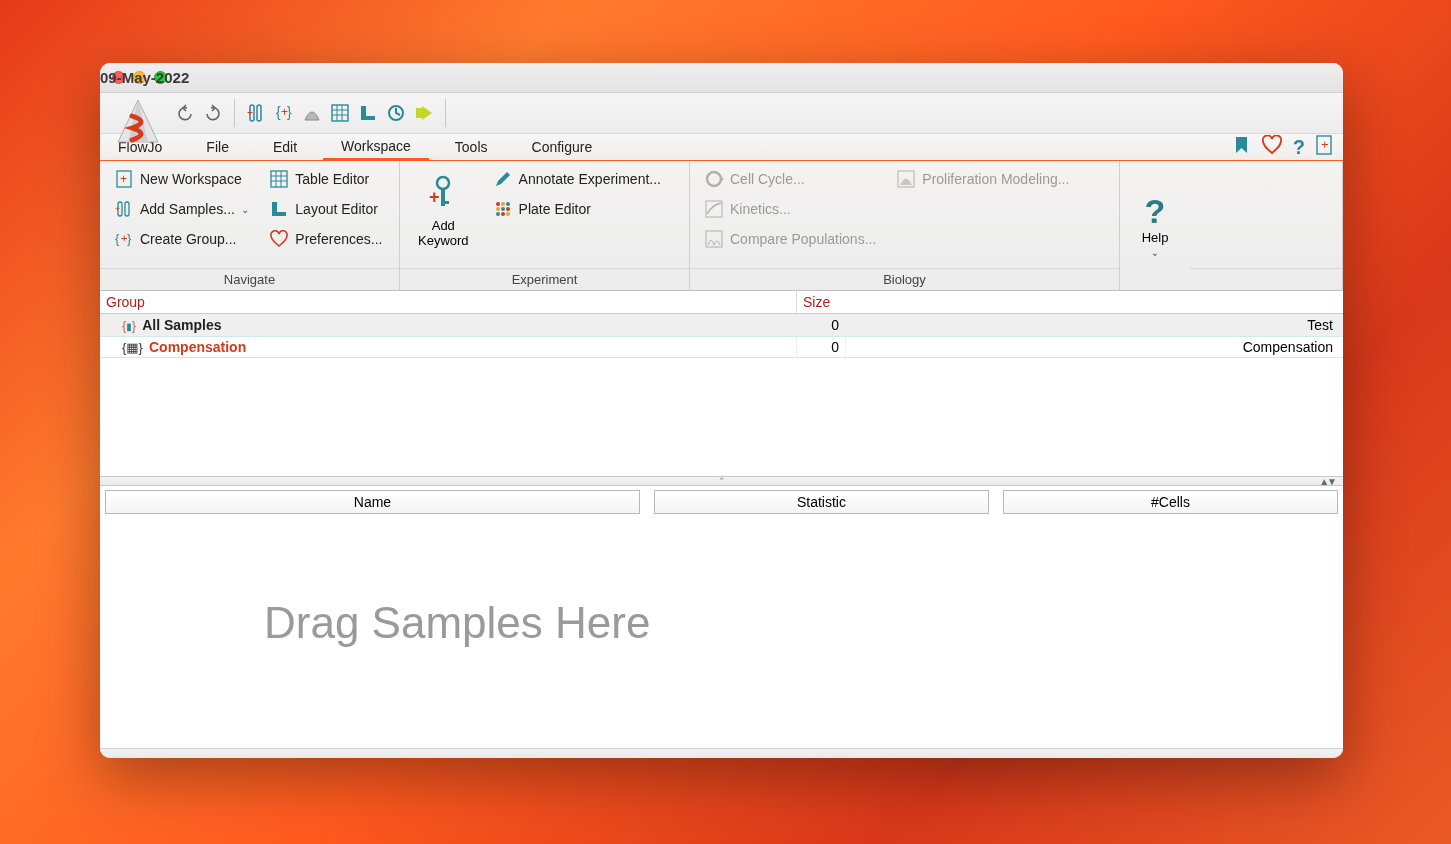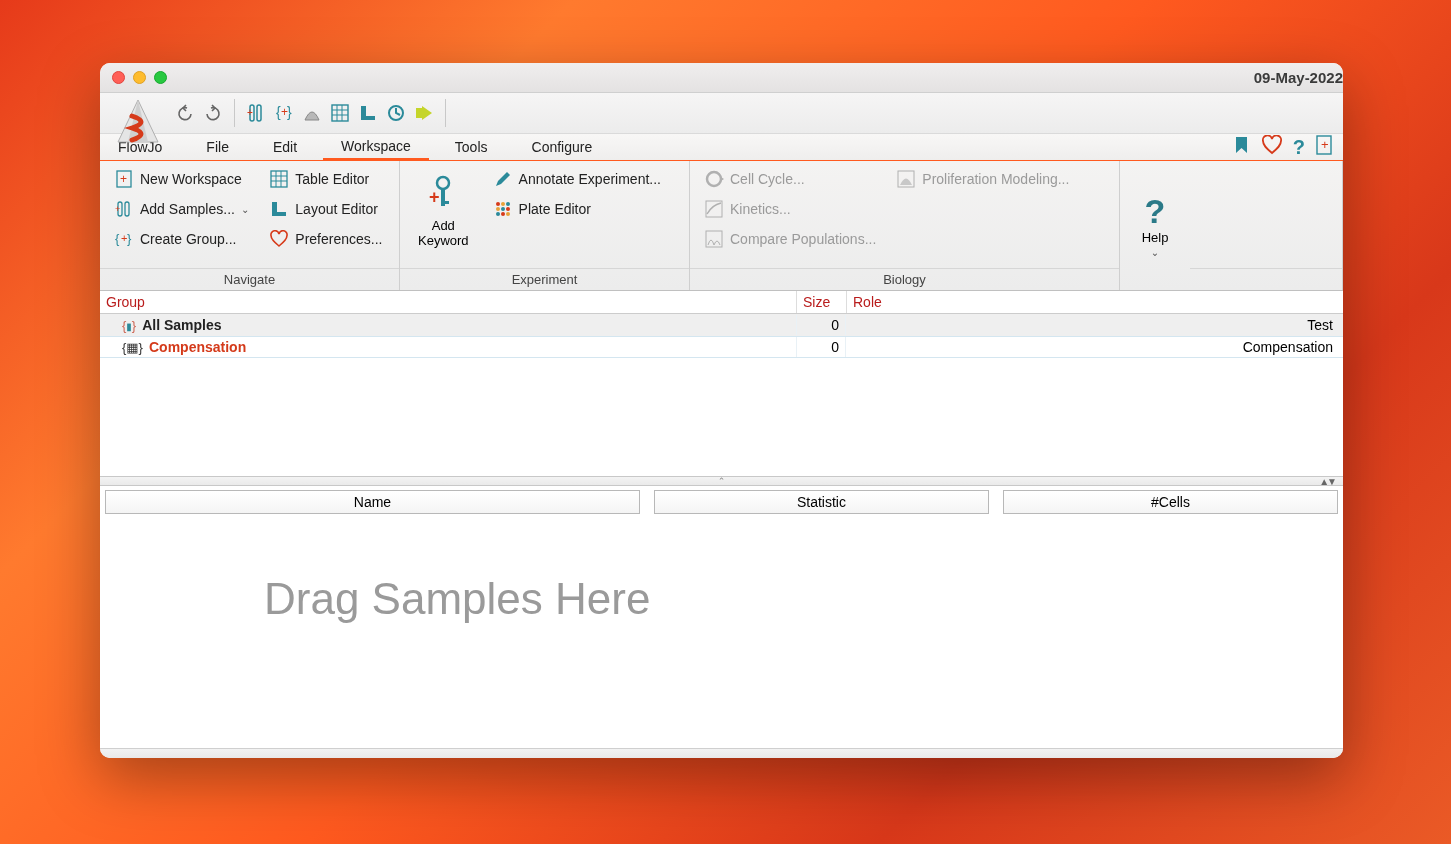--- a/index.html
+++ b/index.html
@@ -14,21 +14,21 @@
 }
 .titlebar {
   height: 30px; background: linear-gradient(#f0eeee, #e4e2e2);
   border-bottom: 1px solid #cfcfcf; display: flex; align-items: center; position: relative;
 }
 .traffic-lights { display: flex; gap: 8px; margin-left: 12px; }
 .tl { width: 13px; height: 13px; border-radius: 50%; }
 .tl.red { background: #ff5f57; border: 0.5px solid #e0443e; }
 .tl.yellow { background: #febc2e; border: 0.5px solid #dfa023; }
 .tl.green { background: #28c840; border: 0.5px solid #17a82e; }
-.title { position: absolute; left: 0; right: 0; text-align: right; font-weight: 700; font-size: 15px; color: #3b3b3b; }
+.title { position: absolute; left: 0; right: 0; text-align: left; font-weight: 700; font-size: 15px; color: #3b3b3b; }
 .toolbar-upper {
   height: 40px; background: linear-gradient(#f6f5f5, #ececec); display: flex; align-items: center; gap: 2px; padding: 2px 6px;
 }
 .logo {
   width: 56px; height: 56px; margin-top: 18px; margin-left: 4px; margin-right: 4px; position: relative; z-index: 5;
 }
 .iconbtn { width: 26px; height: 26px; display: inline-flex; align-items: center; justify-content: center; color: #555; cursor: pointer; border-radius: 3px; }
 .sep-v { width: 1px; height: 28px; background: #c8c8c8; margin: 0 6px; }
 .toolbar-upper svg { display: block; }
 .menubar {
@@ -74,21 +74,21 @@
 .comp-brackets { color: #333; font-size: 13px; }
 .all-brackets { color: #c65; font-size: 13px; }
 .group-row.comp { border-top: 1px solid #d4e6f0; border-bottom: 1px solid #d4e6f0; }
 .splitter { height: 10px; background: linear-gradient(#f3f3f3,#eaeaea); border-top: 1px solid #c8c8c8; border-bottom: 1px solid #c8c8c8; display: flex; align-items: center; justify-content: center; position: relative; }
 .splitter .grip { font-size: 9px; color: #888; }
 .splitter .arrows { position: absolute; right: 8px; font-size: 10px; color: #666; letter-spacing: -2px; }
 .samples-panel { flex: 1; background: #fff; display: flex; flex-direction: column; padding: 4px; }
 .sample-header { display: flex; gap: 12px; }
 .sh-col { flex: 1; border: 1px solid #b8b8b8; background: linear-gradient(#fff,#f4f4f4); text-align: center; font-size: 14px; padding: 3px 0; margin: 0 1px; }
 .drop-area { flex: 1; display: flex; align-items: flex-start; padding-top: 60px; padding-left: 160px; }
-.drop-text { font-size: 44px; color: #9a9a9a; }
+.drop-text { font-size: 44px; color: #9a9a9a; margin-top: 24px; }
 .bottom { height: 10px; background: linear-gradient(#f2f2f2,#e9e9e9); border-top: 1px solid #cfcfcf; }
 </style>
 </head>
 <body>
 
 <div class="window">
   <div class="titlebar">
     <div class="traffic-lights">
       <div class="tl red"></div>
       <div class="tl yellow"></div>
@@ -360,21 +360,20 @@
     <div class="ribbon-group ribbon-blank">
       <div class="ribbon-body"></div>
       <div class="ribbon-label">&nbsp;</div>
     </div>
   </div>
 
   <div class="groups-panel">
     <div class="group-header">
       <div class="gh-col gh-group">Group</div>
       <div class="gh-col gh-size">Size</div>
-      <div class="gh-col gh-role">Role</div>
     </div>
     <div class="group-row all sel">
       <div class="cell g-name">
         <span class="all-brackets">{<span style="color:#2b8a9a;font-size:10px;">▮</span>}</span>
         <span class="txt">All Samples</span>
       </div>
       <div class="cell g-size">0</div>
       <div class="cell g-role">Test</div>
     </div>
     <div class="group-row comp">

